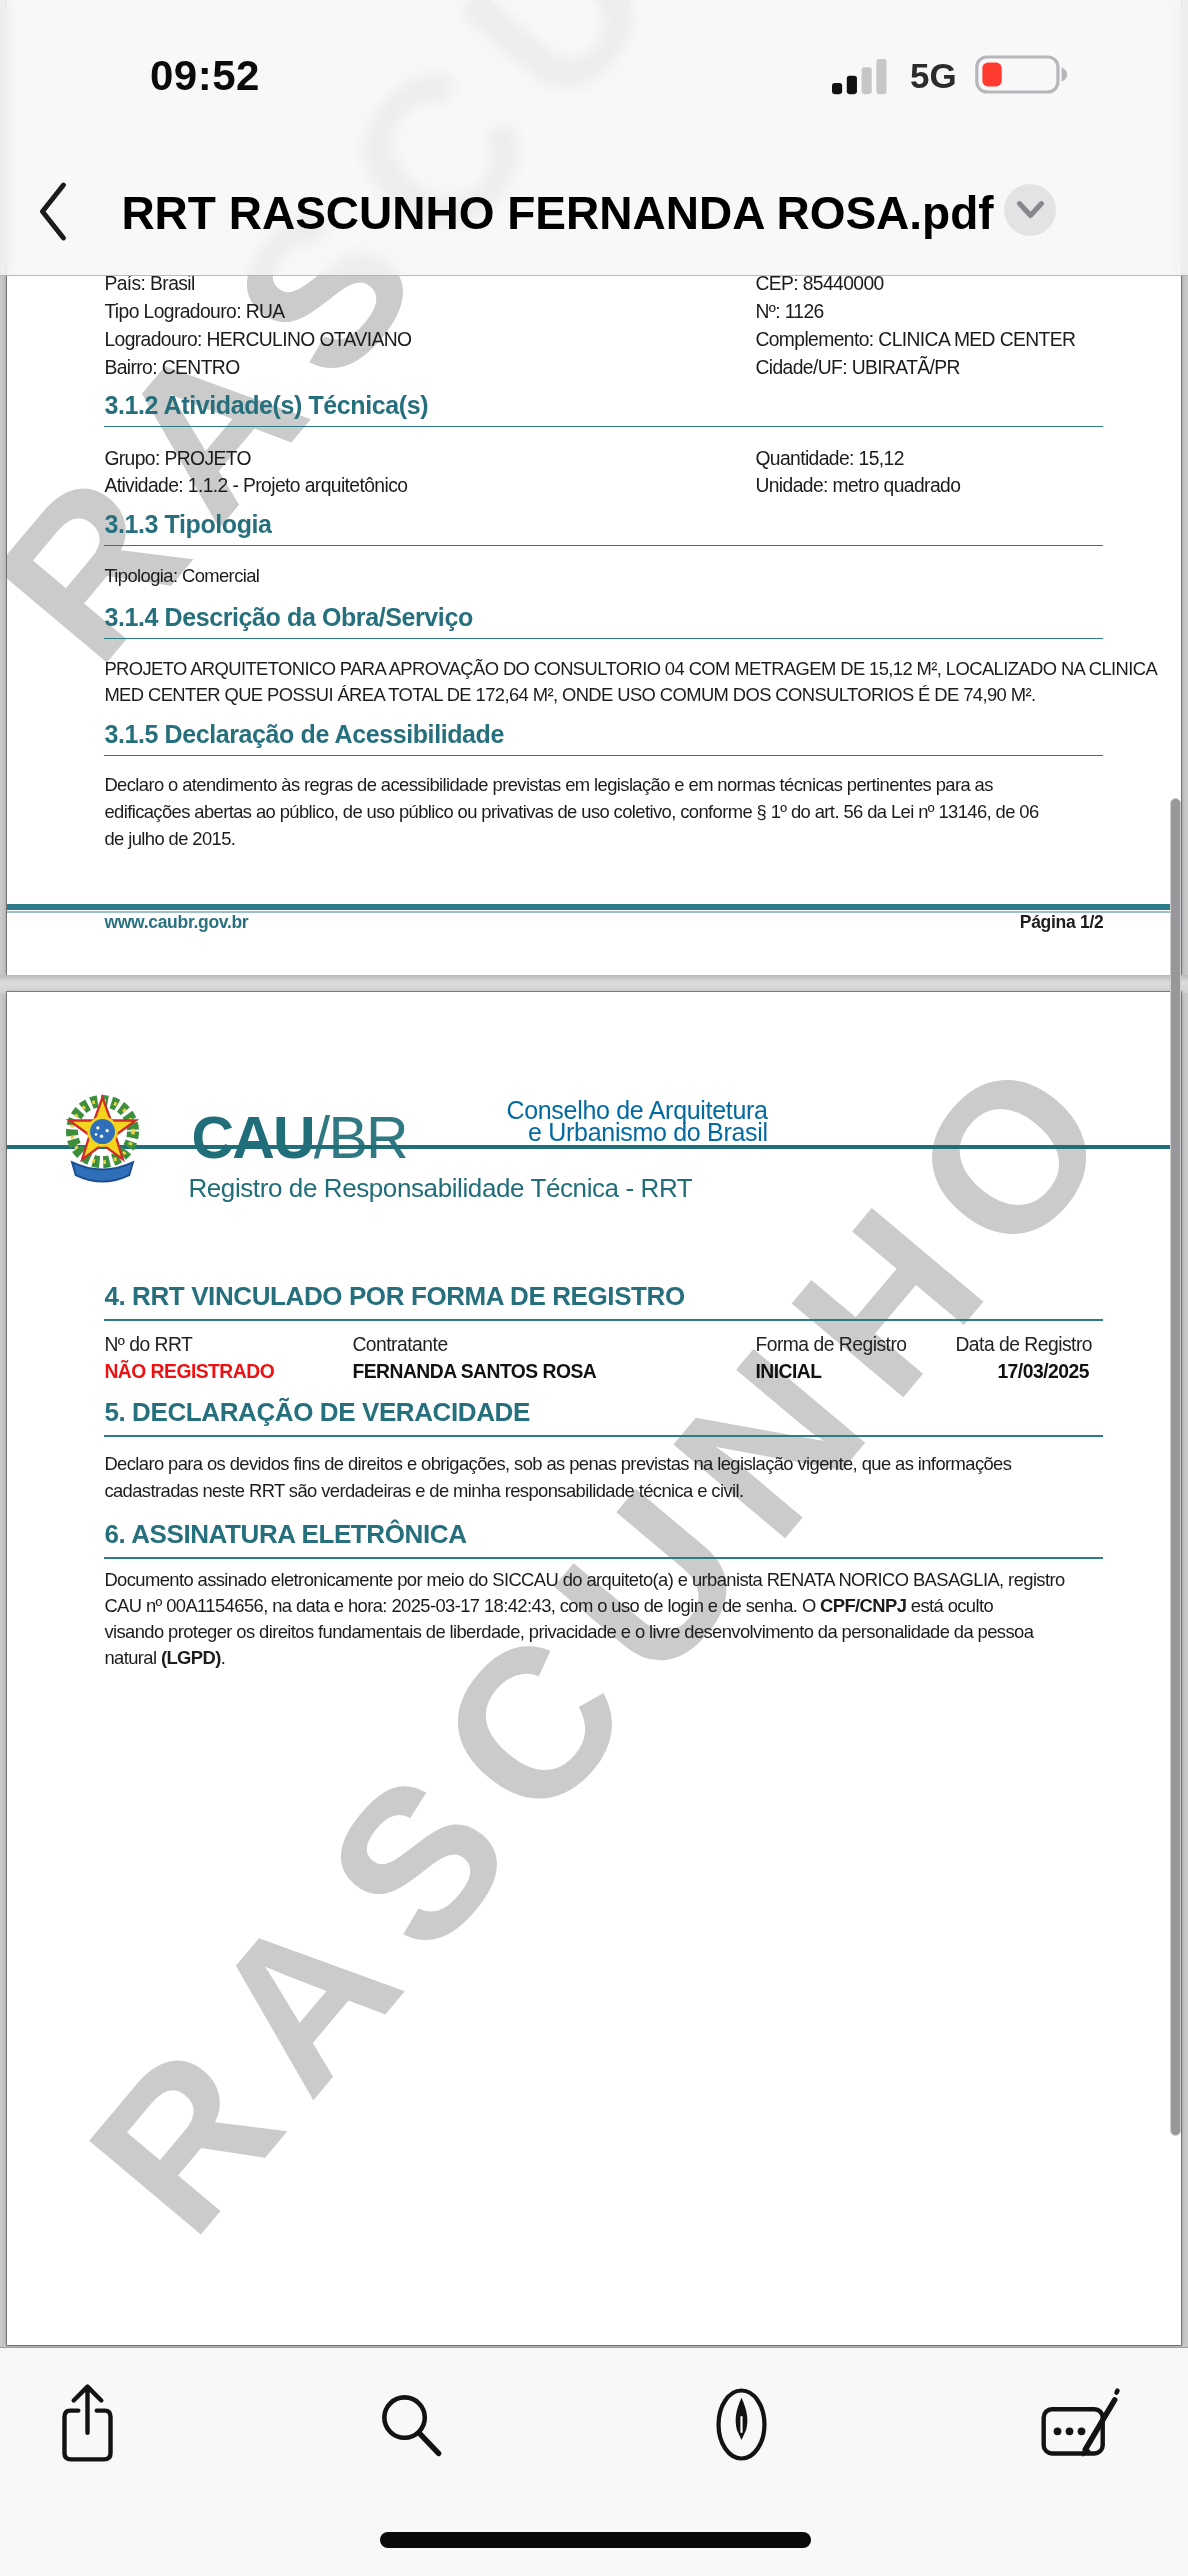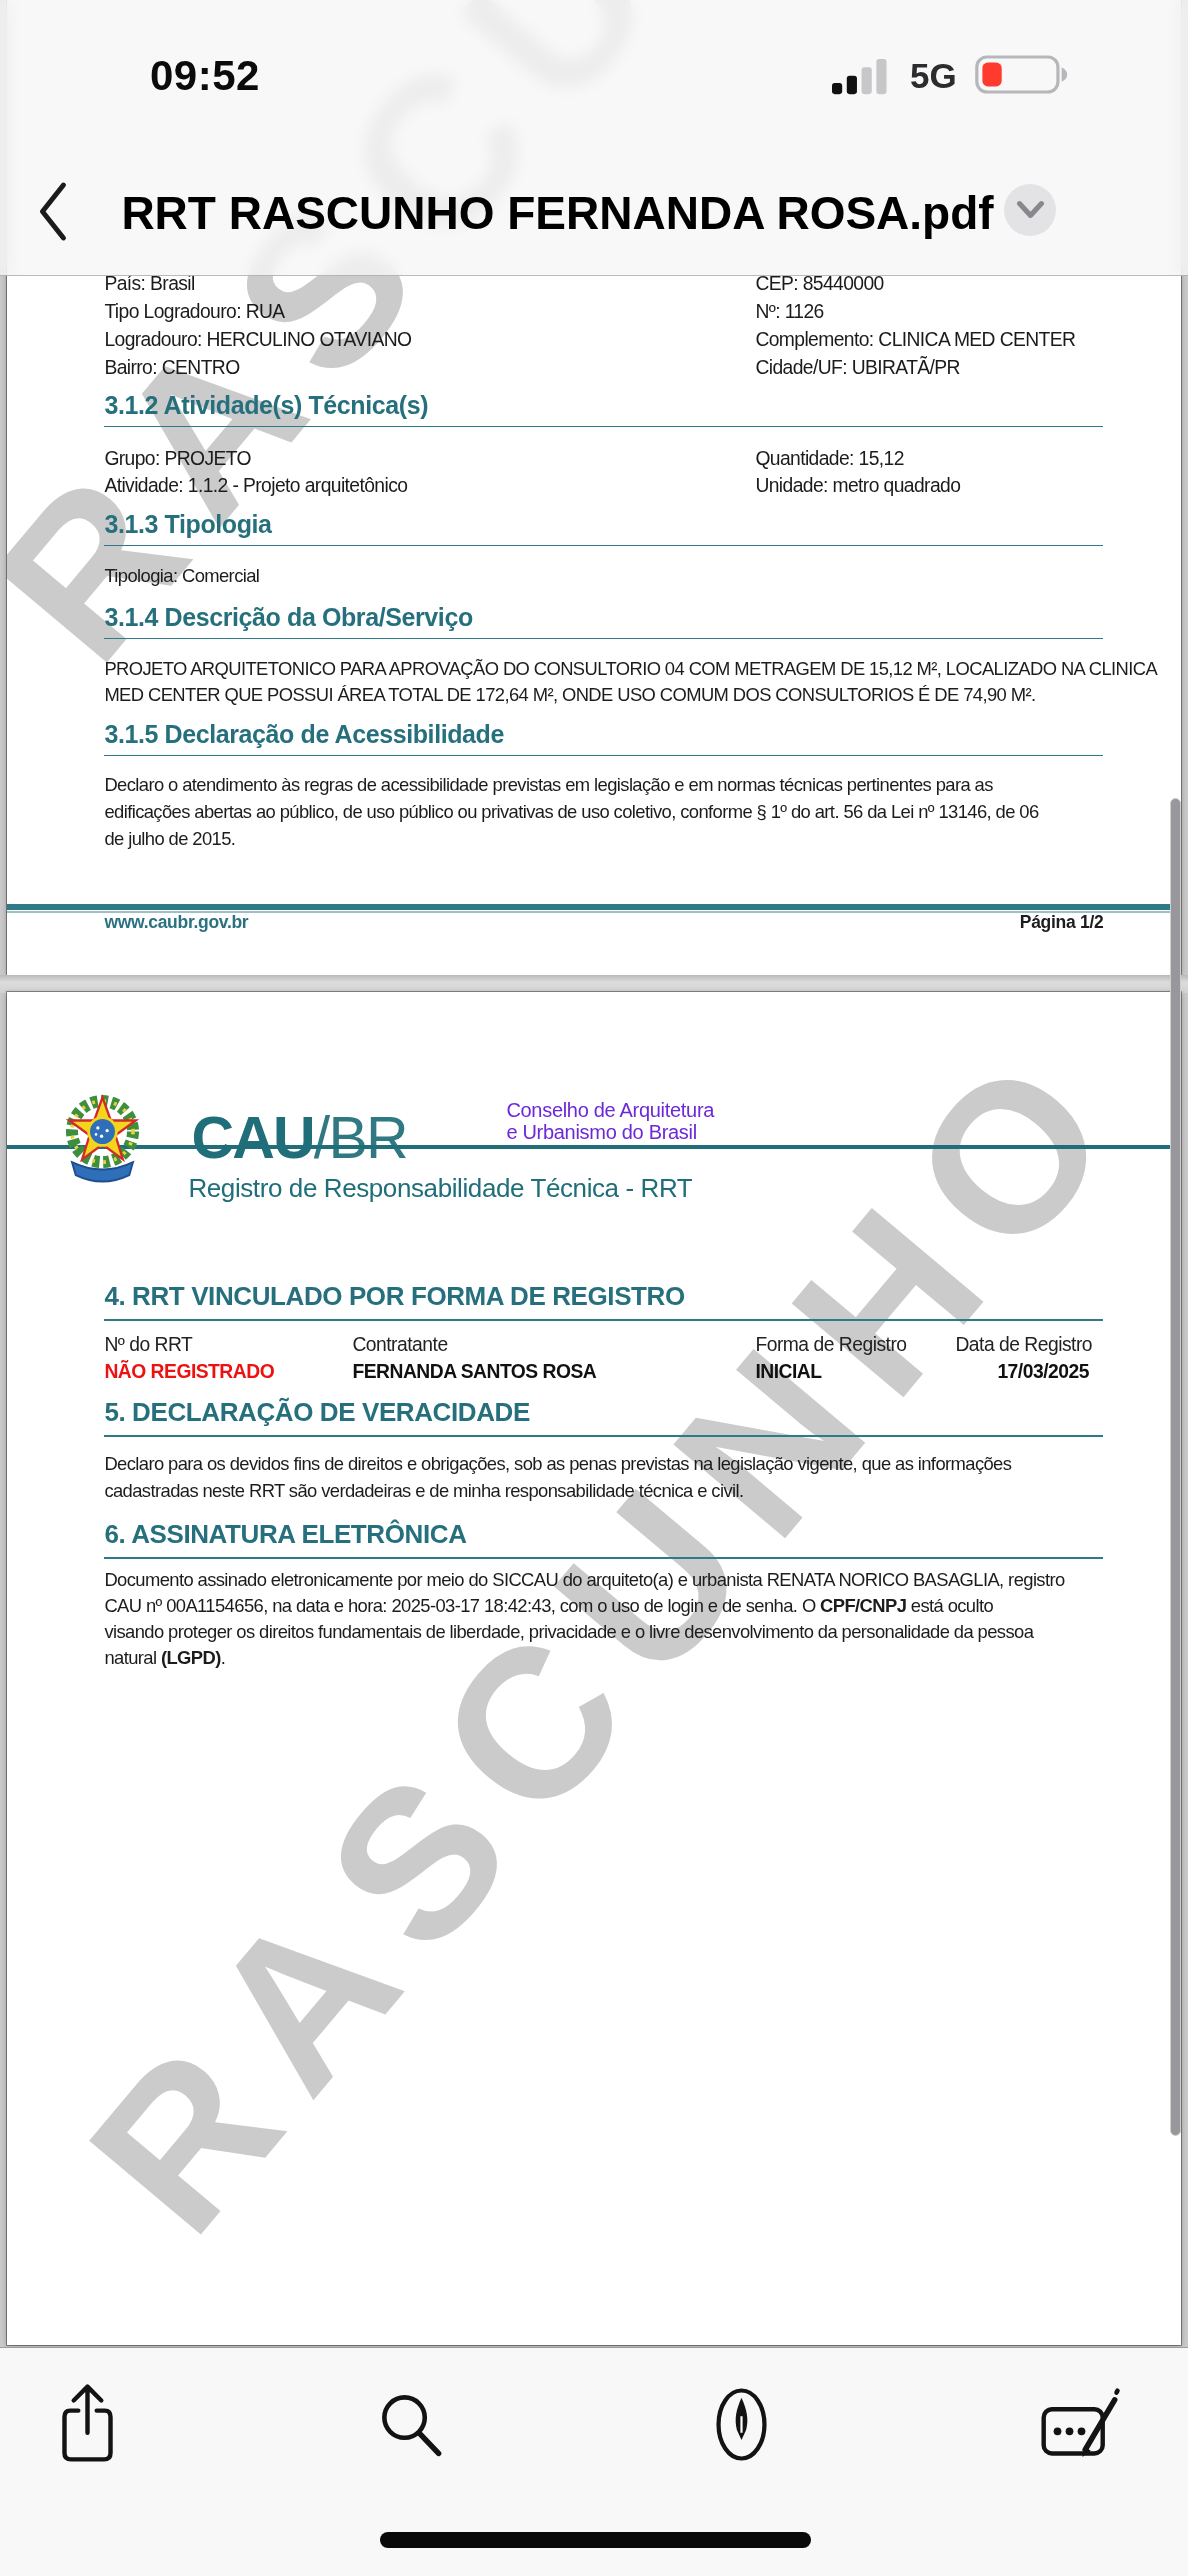--- a/index.html
+++ b/index.html
@@ -35,21 +35,21 @@
   .f-line2{position:absolute;left:0;right:0;top:911px;height:1.8px;background:#9cc0c4;}
   .f-url{position:absolute;left:97px;top:912px;font-size:17.5px;font-weight:700;color:#2a7280;letter-spacing:-0.3px;}
   .f-page{position:absolute;left:97px;top:912px;width:999px;text-align:right;font-size:17.5px;font-weight:700;color:#1d1d1f;letter-spacing:-0.3px;}
 
   
   .rule2{position:absolute;left:0;right:0;top:153px;height:3.7px;background:#1f6e79;}
   .emblem{position:absolute;left:52px;top:98px;}
   .caubr{position:absolute;left:184px;top:112px;font-size:59px;color:#1f6e79;letter-spacing:-1.8px;white-space:nowrap;}
   .caubr .cau{font-weight:700;}
   .caubr .br{font-weight:400;opacity:.92;}
-  .orglines{position:absolute;left:499px;top:107px;font-size:20px;line-height:22px;color:#6d28d9;letter-spacing:-0.3px;}
+  .orglines{position:absolute;left:499px;top:107px;font-size:25px;line-height:22px;color:#0369a1;letter-spacing:-0.3px;text-align:right;}
   .subtitle{position:absolute;left:181px;top:181px;font-size:26px;color:#1f6e79;letter-spacing:-0.4px;}
   .badge{position:absolute;left:788px;top:109px;width:290px;height:94px;background:#fff;
          border:2.8px solid #1f6e79;border-radius:9.2px;display:flex;align-items:center;justify-content:center;}
   .badge span{font-size:27px;font-weight:700;color:#ee1111;letter-spacing:-0.5px;white-space:nowrap;}
 
   
   .tcell{position:absolute;font-size:19.3px;letter-spacing:-0.5px;color:#222;white-space:nowrap;}
   .tval{font-weight:700;color:#111;}
   .tval.red{color:#ee1111;}
 

